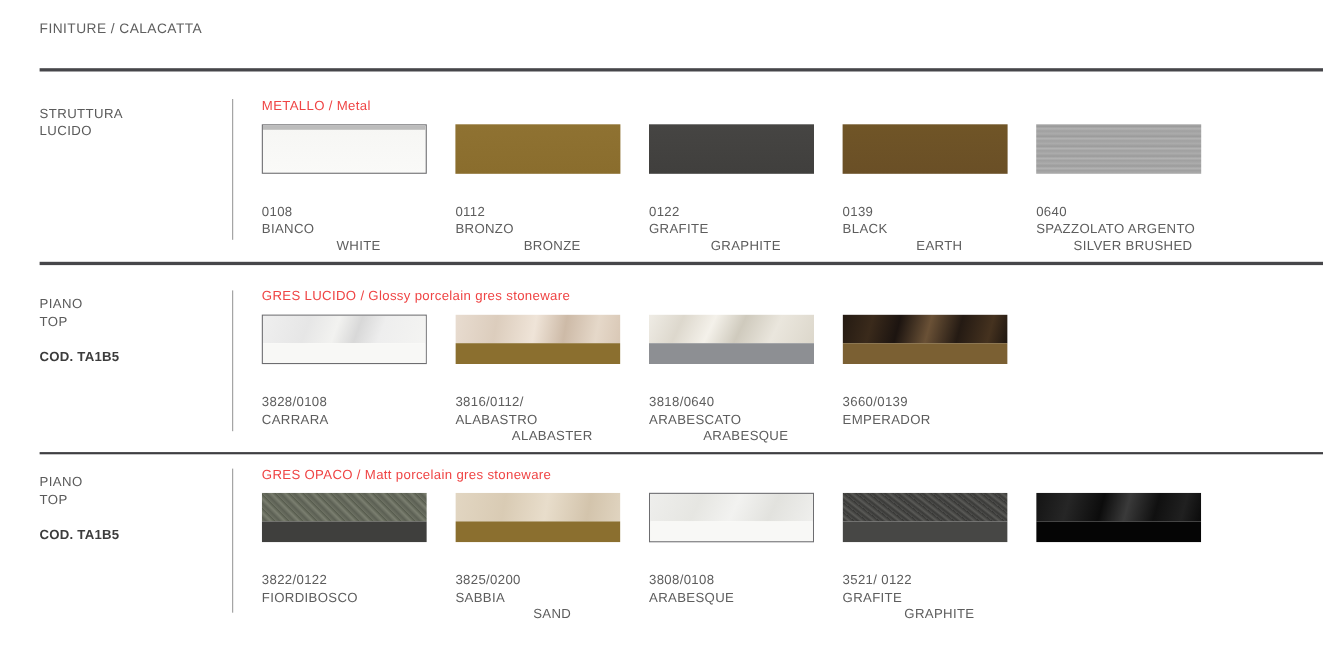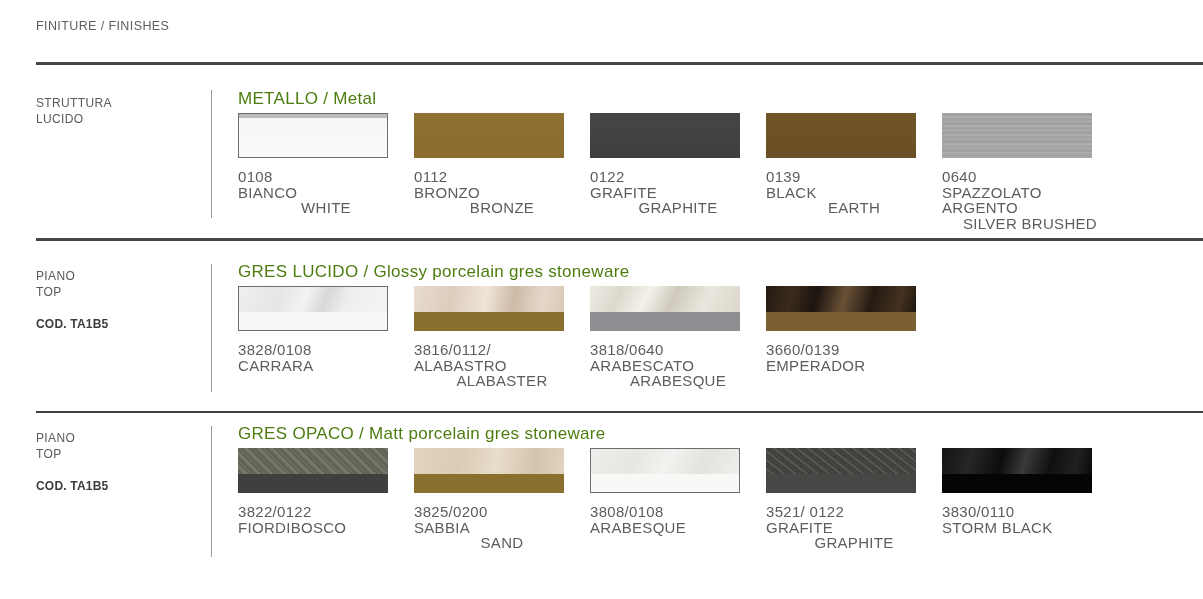--- a/index.html
+++ b/index.html
@@ -74,23 +74,23 @@
     left: 211px;
     top: 0px;
     width: 1px;
     background: #9c9c9c;
   }
 
   .material-title {
     position: absolute;
     left: 238px;
     top: -6px;
-    font-size: 17px;
+    font-size: 12px;
     letter-spacing: 0.3px;
-    color: #4d7c0f;
+    color: #ef4444;
     white-space: nowrap;
   }
 
   
   .swatch-row {
     position: absolute;
     left: 238px;
     top: 18px;
     right: 0;
     display: flex;
@@ -120,36 +120,36 @@
     height: 42%;
   }
   .swatch .topstripe {
     position: absolute;
     left: 0; right: 0; top: 0;
     height: 4px;
     background: #bcbcbc;
   }
 
   .swatch-caption {
-    margin-top: 11px;
-    font-size: 15px;
+    margin-top: 27px;
+    font-size: 12px;
     line-height: 15.5px;
     letter-spacing: 0.3px;
     color: #5d5d5d;
   }
   .swatch-caption .code { display: block; }
   .swatch-caption .nm-it { display: block; }
   .swatch-caption .nm-en { display: block; text-align: center; }
 </style>
 </head>
 <body>
 
 <div class="page">
 
-  <div class="page-title">FINITURE / FINISHES</div>
+  <div class="page-title">FINITURE / CALACATTA</div>
 
   <div class="rule thick" style="top:62px;"></div>
 
   <div class="section" id="section-0" style="top:95px;">
     <div class="section-label">
       <span>STRUTTURA</span><br>
       <span>LUCIDO</span>
       <span class="cod"></span>
     </div>
     <div class="vdivider" style="height:128px;top:-5px;"></div>
@@ -307,21 +307,17 @@
             <span class="code">3521/ 0122</span>
             <span class="nm-it">GRAFITE</span>
             <span class="nm-en">GRAPHITE</span>
           </div>
         </div>
         <div class="swatch-cell">
           <div class="swatch">
             <div class="tex-top" style="background: linear-gradient(105deg, rgb(20, 20, 20) 0%, rgb(38, 38, 38) 20%, rgb(12, 12, 12) 40%, rgb(58, 58, 58) 55%, rgb(16, 16, 16) 72%, rgb(32, 32, 32) 88%, rgb(10, 10, 10) 100%);"></div>
             <div class="band-bottom" style="background: rgb(5, 5, 5);"></div>
           </div>
-          <div class="swatch-caption">
-            <span class="code">3830/0110</span>
-            <span class="nm-it">STORM BLACK</span>
-          </div>
         </div>
       </div>
   </div>
 
 </div>
 
 </body></html>

